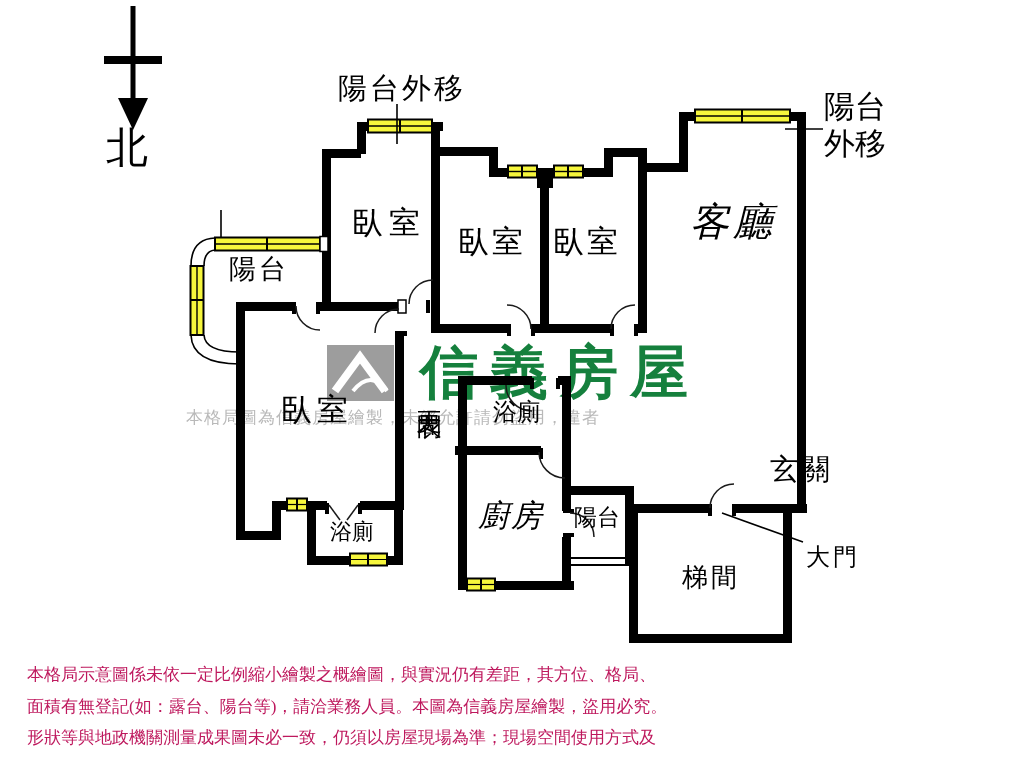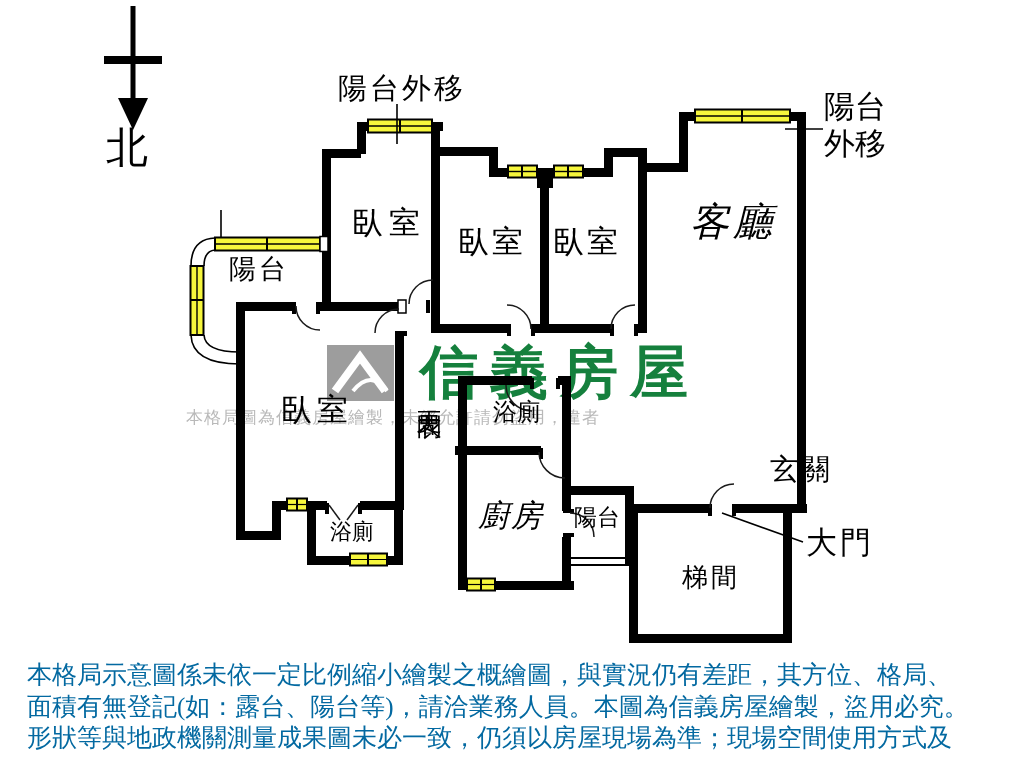--- a/index.html
+++ b/index.html
@@ -14,39 +14,39 @@
   .wm-brand{position:absolute;left:420px;top:334px;font-size:58px;font-weight:bold;
             letter-spacing:12px;color:#15803d;white-space:nowrap;}
   .wm-notice{position:absolute;left:186px;top:406px;font-size:17px;letter-spacing:1px;
              color:#b9b9b9;white-space:nowrap;}
   
   .lbl{position:absolute;color:#000;white-space:nowrap;line-height:1.15;}
   .lbl-north{left:106px;top:124px;font-size:42px;}
   .lbl-balc-out-top{left:338px;top:72px;font-size:29px;letter-spacing:3px;}
   .lbl-balc-out-right{left:824px;top:88px;font-size:31px;line-height:37px;}
   .lbl-balc-win{left:177px;top:177px;font-size:29px;letter-spacing:2px;}
-  .lbl-main-door{left:806px;top:525px;font-size:31px;letter-spacing:3px;}
+  .lbl-main-door{left:806px;top:544px;font-size:24px;letter-spacing:3px;}
   .lbl-bed-a{left:352px;top:205px;font-size:31px;letter-spacing:6px;}
   .lbl-bed-b{left:458px;top:224px;font-size:31px;letter-spacing:3px;}
   .lbl-bed-c{left:553px;top:224px;font-size:31px;letter-spacing:3px;}
   .lbl-living{left:690px;top:200px;font-size:39px;letter-spacing:4px;font-style:italic;}
   .lbl-balc-left{left:229px;top:254px;font-size:27px;letter-spacing:3px;}
   .lbl-master{left:281px;top:392px;font-size:31px;letter-spacing:5px;}
   .lbl-dressing{left:414px;top:391px;font-size:25px;writing-mode:vertical-rl;
                 text-orientation:upright;letter-spacing:2px;}
   .lbl-bath-up{left:493px;top:399px;font-size:24px;}
   .lbl-dining{left:618px;top:386px;font-size:40px;letter-spacing:3px;}
   .lbl-kitchen{left:478px;top:498px;font-size:31px;letter-spacing:2px;font-style:italic;}
   .lbl-balc-small{left:574px;top:505px;font-size:23px;}
   .lbl-foyer{left:736px;top:453px;font-size:29px;letter-spacing:2px;margin-left:34px;}
   .lbl-bath-low{left:330px;top:519px;font-size:22px;}
   .lbl-stairs{left:682px;top:563px;font-size:26px;letter-spacing:3px;}
   
-  .disclaimer{position:absolute;left:27px;top:659px;font-size:25px;line-height:31.5px;
-              color:#0369a1;white-space:nowrap;}
+  .disclaimer{position:absolute;left:27px;top:659px;font-size:17px;line-height:31.5px;
+              color:#be185d;white-space:nowrap;}
 </style>
 </head>
 <body>
 
 <div id="stage">
 
   <div id="watermark-layer">
     <div class="wm-logo">
       <svg width="67" height="56" viewBox="0 0 67 56">
         <polyline points="8,46 33,12 58,46" fill="none" stroke="#ffffff" stroke-width="8"></polyline>

